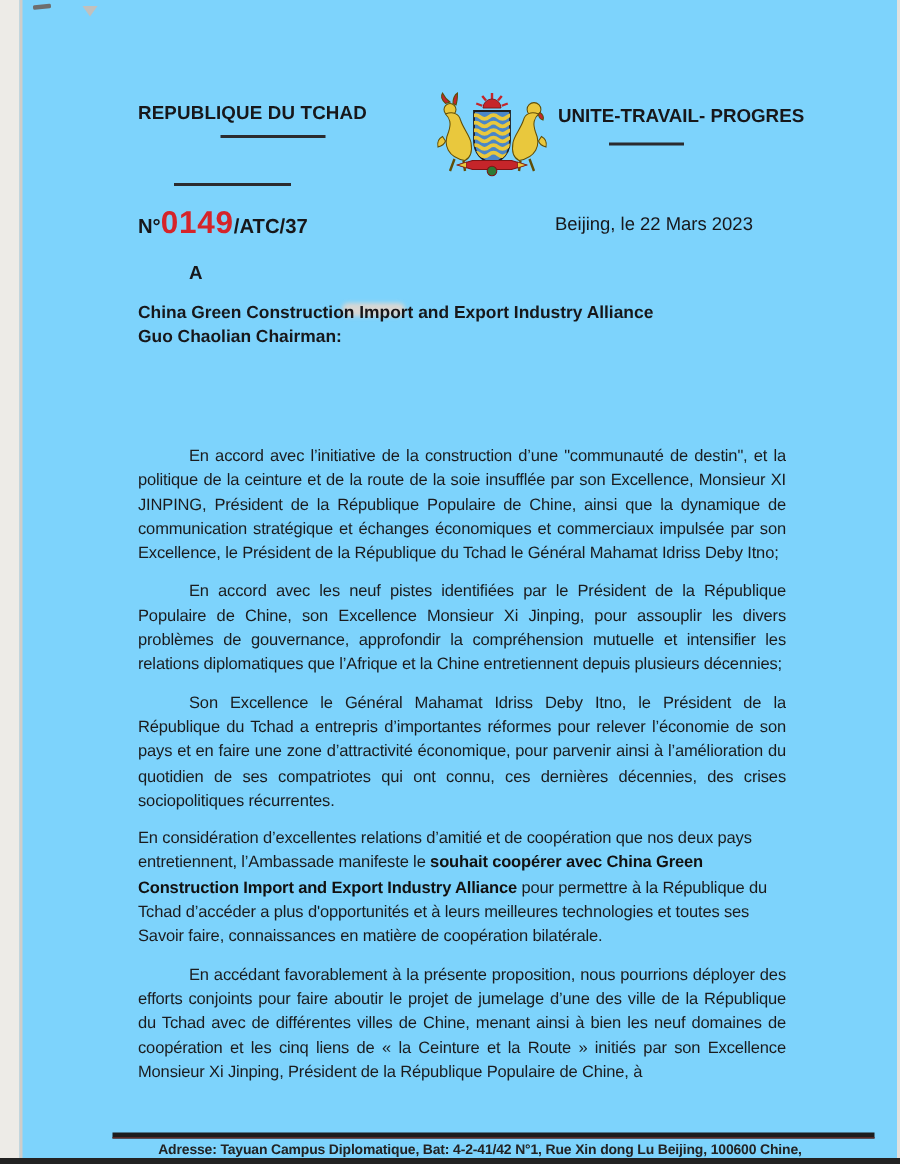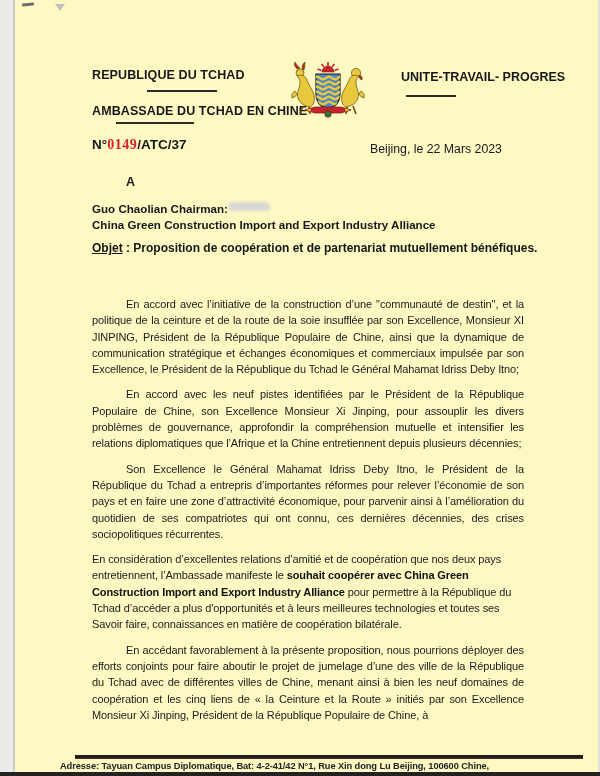--- a/index.html
+++ b/index.html
@@ -1,70 +1,69 @@
 <!DOCTYPE html>
 <html><head>
 <meta charset="utf-8">
 <style>
   html,body{margin:0;padding:0;}
   body{width:600px;height:776px;font-family:"Liberation Sans","DejaVu Sans",sans-serif;}
-  .page{position:absolute;left:0;top:0;width:600px;height:776px;background:#fef9c3;overflow:hidden;}
+  .page{position:absolute;left:0;top:0;width:600px;height:776px;background:#7dd3fc;overflow:hidden;}
   
   .scan-left{position:absolute;left:0;top:0;bottom:0;width:13px;background:#edebe7;}
   .scan-left-edge{position:absolute;left:13px;top:0;bottom:0;width:2px;background:#cfcdc9;}
   .scan-bottom{position:absolute;left:0;right:0;bottom:0;height:4px;background:#222;}
   .scan-right{position:absolute;right:0;top:0;bottom:0;width:2px;background:#e3e1de;}
   .artifact-dash{position:absolute;left:22px;top:3px;width:12px;height:3px;background:#6e6e6e;transform:rotate(-6deg);border-radius:1px;}
   .artifact-notch{position:absolute;left:55px;top:4px;width:0;height:0;border-left:5px solid transparent;border-right:5px solid transparent;border-top:7px solid #c2c0bc;}
   .artifact-smudge{position:absolute;left:228px;top:202px;width:42px;height:9px;background:#d8d7d4;border-radius:4px;filter:blur(1.5px);}
   
   .hdr-left{position:absolute;left:92px;top:68px;font-weight:bold;font-size:12.5px;color:#17171a;letter-spacing:0.1px;}
   .hdr-left .l1{margin:0 0 22px 0;}
-  .hdr-motto{position:absolute;left:372px;top:70px;font-weight:bold;font-size:12.5px;color:#17171a;margin-left:29px;}
+  .hdr-motto{position:absolute;left:372px;top:70px;font-weight:bold;font-size:12.5px;color:#17171a;}
   .rule{position:absolute;height:2px;background:#2b2b2e;}
   .rule-1{left:147px;top:90px;width:70px;}
   .rule-2{left:116px;top:122px;width:78px;}
   .rule-3{left:406px;top:95px;width:50px;}
   .emblem{position:absolute;left:287px;top:61px;}
   
   .ref{position:absolute;left:92px;top:137px;display:flex;align-items:baseline;color:#17171a;}
   .ref .pre,.ref .suf{font-weight:bold;font-size:13.5px;}
-  .ref .num{font-family:Liberation Serif, serif;font-weight:bold;font-size:14px;color:#d5242a;letter-spacing:0.5px;}
+  .ref .num{font-family:Liberation Sans, sans-serif;font-weight:bold;font-size:21px;color:#d5242a;letter-spacing:0.5px;}
   .dateline{position:absolute;left:370px;top:142px;font-weight:normal;font-size:12.3px;color:#17171a;}
   
   .to-a{position:absolute;left:126px;top:175px;font-weight:bold;font-size:12.5px;color:#17171a;}
   .recipient{position:absolute;left:92px;top:201px;font-weight:bold;font-size:11.6px;line-height:15.5px;color:#17171a;}
   
   .subject{position:absolute;left:92px;top:240px;width:452px;font-weight:bold;font-size:12px;line-height:16.5px;color:#17171a;}
   .subject .lbl{text-decoration:underline;}
   
   .letter-body{position:absolute;left:92px;top:296px;width:432px;height:458px;overflow:hidden;font-size:11px;line-height:16.3px;color:#1b1b1d;letter-spacing:-0.1px;}
   .letter-body p{margin:0 0 9px 0;}
   .letter-body p.justify{text-align:justify;}
   .letter-body p.indent{text-indent:34px;}
   .letter-body span.b{font-weight:bold;color:#111;}
   
   .foot-rule{position:absolute;left:75px;top:755px;width:508px;height:3px;background:#1d1d1d;border-bottom:1px solid #5a2a26;}
-  .foot-address{position:absolute;left:60px;right:20px;top:761px;text-align:left;font-weight:bold;font-size:9.3px;color:#222;letter-spacing:-0.1px;}
+  .foot-address{position:absolute;left:60px;right:20px;top:761px;text-align:center;font-weight:bold;font-size:9.3px;color:#222;letter-spacing:-0.1px;}
 </style>
 </head>
 <body>
 
 <div class="page">
 
   <div class="scan-left"></div>
   <div class="scan-left-edge"></div>
   <div class="scan-right"></div>
   <div class="artifact-dash"></div>
   <div class="artifact-notch"></div>
   <div class="artifact-smudge"></div>
 
   <div class="hdr-left">
     <div class="l1">REPUBLIQUE DU TCHAD</div>
-    <div class="l2">AMBASSADE DU TCHAD EN CHINE</div>
   </div>
   <div class="rule rule-1"></div>
   <div class="rule rule-2"></div>
 
   <div class="emblem">
     <svg width="82" height="57" viewBox="0 0 82 57">
 
       <g stroke="#c5252a" stroke-width="1.6" fill="none">
         <path d="M41 5 L41 1"></path>
           <path d="M45 6 L47.5 3"></path>
@@ -118,27 +117,24 @@
 
   <div class="ref">
     <span class="pre">N°</span>
     <span class="num">0149</span>
     <span class="suf">/ATC/37</span>
   </div>
   <div class="dateline">Beijing, le 22 Mars 2023</div>
 
   <div class="to-a">A</div>
   <div class="recipient">
+    <div>China Green Construction Import and Export Industry Alliance</div>
     <div>Guo Chaolian Chairman:</div>
-    <div>China Green Construction Import and Export Industry Alliance</div>
   </div>
 
-  <div class="subject">
-    <span class="lbl">Objet</span><span> : </span><span>Proposition de coopération et de partenariat mutuellement bénéfiques.</span>
-  </div>
 
   <div class="letter-body">
       <p class="indent justify"><span>En accord avec l’initiative de la construction d’une "communauté de destin", et la politique de la ceinture et de la route de la soie insufflée par son Excellence, Monsieur XI JINPING, Président de la République Populaire de Chine, ainsi que la dynamique de communication stratégique et échanges économiques et commerciaux impulsée par son Excellence, le Président de la République du Tchad le Général Mahamat Idriss Deby Itno;</span></p>
       <p class="indent justify"><span>En accord avec les neuf pistes identifiées par le Président de la République Populaire de Chine, son Excellence Monsieur Xi Jinping, pour assouplir les divers problèmes de gouvernance, approfondir la compréhension mutuelle et intensifier les relations diplomatiques que l’Afrique et la Chine entretiennent depuis plusieurs décennies;</span></p>
       <p class="indent justify"><span>Son Excellence le Général Mahamat Idriss Deby Itno, le Président de la République du Tchad a entrepris d’importantes réformes pour relever l’économie de son pays et en faire une zone d’attractivité économique, pour parvenir ainsi à l’amélioration du quotidien de ses compatriotes qui ont connu, ces dernières décennies, des crises sociopolitiques récurrentes.</span></p>
       <p class="ragged"><span>En considération d’excellentes relations d’amitié et de coopération que nos deux pays entretiennent, l’Ambassade manifeste le </span><span class="b">souhait coopérer avec China Green Construction Import and Export Industry Alliance</span><span> pour permettre à la République du Tchad d’accéder a plus d'opportunités et à leurs meilleures technologies et toutes ses Savoir faire, connaissances en matière de coopération bilatérale.</span></p>
       <p class="indent justify"><span>En accédant favorablement à la présente proposition, nous pourrions déployer des efforts conjoints pour faire aboutir le projet de jumelage d’une des ville de la République du Tchad avec de différentes villes de Chine, menant ainsi à bien les neuf domaines de coopération et les cinq liens de « la Ceinture et la Route » initiés par son Excellence Monsieur Xi Jinping, Président de la République Populaire de Chine, à</span></p>
     </div>
 
   <div class="foot-rule"></div>

